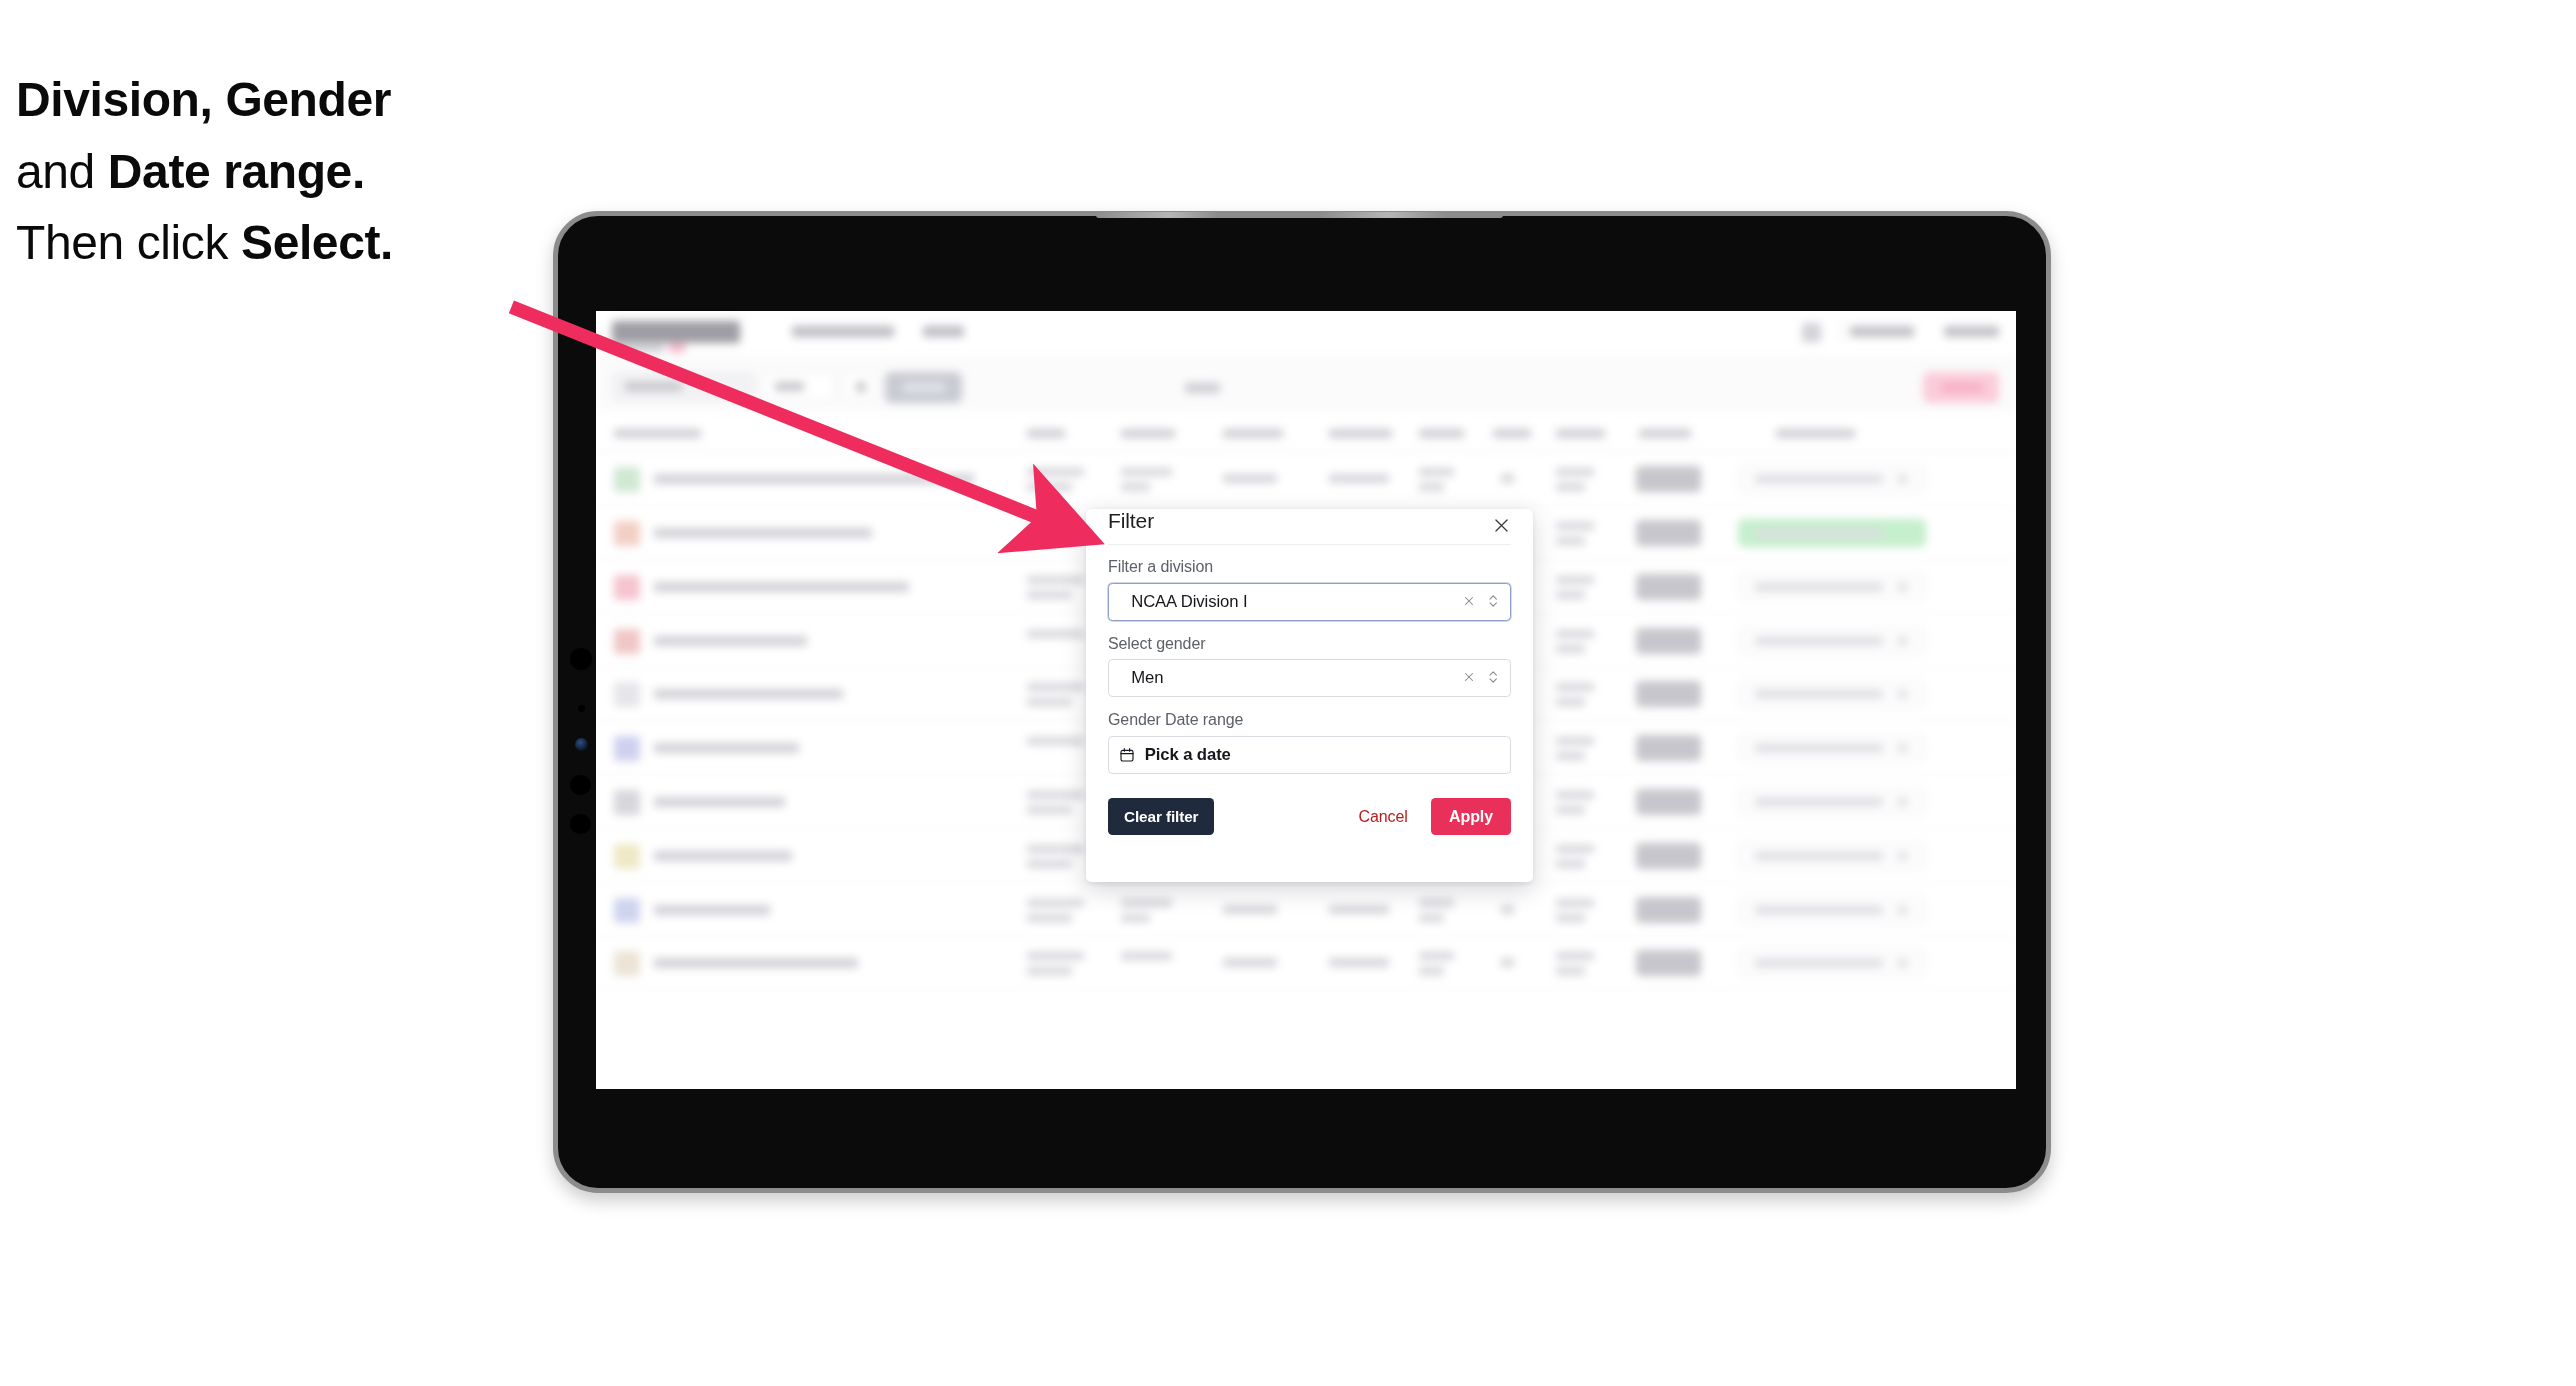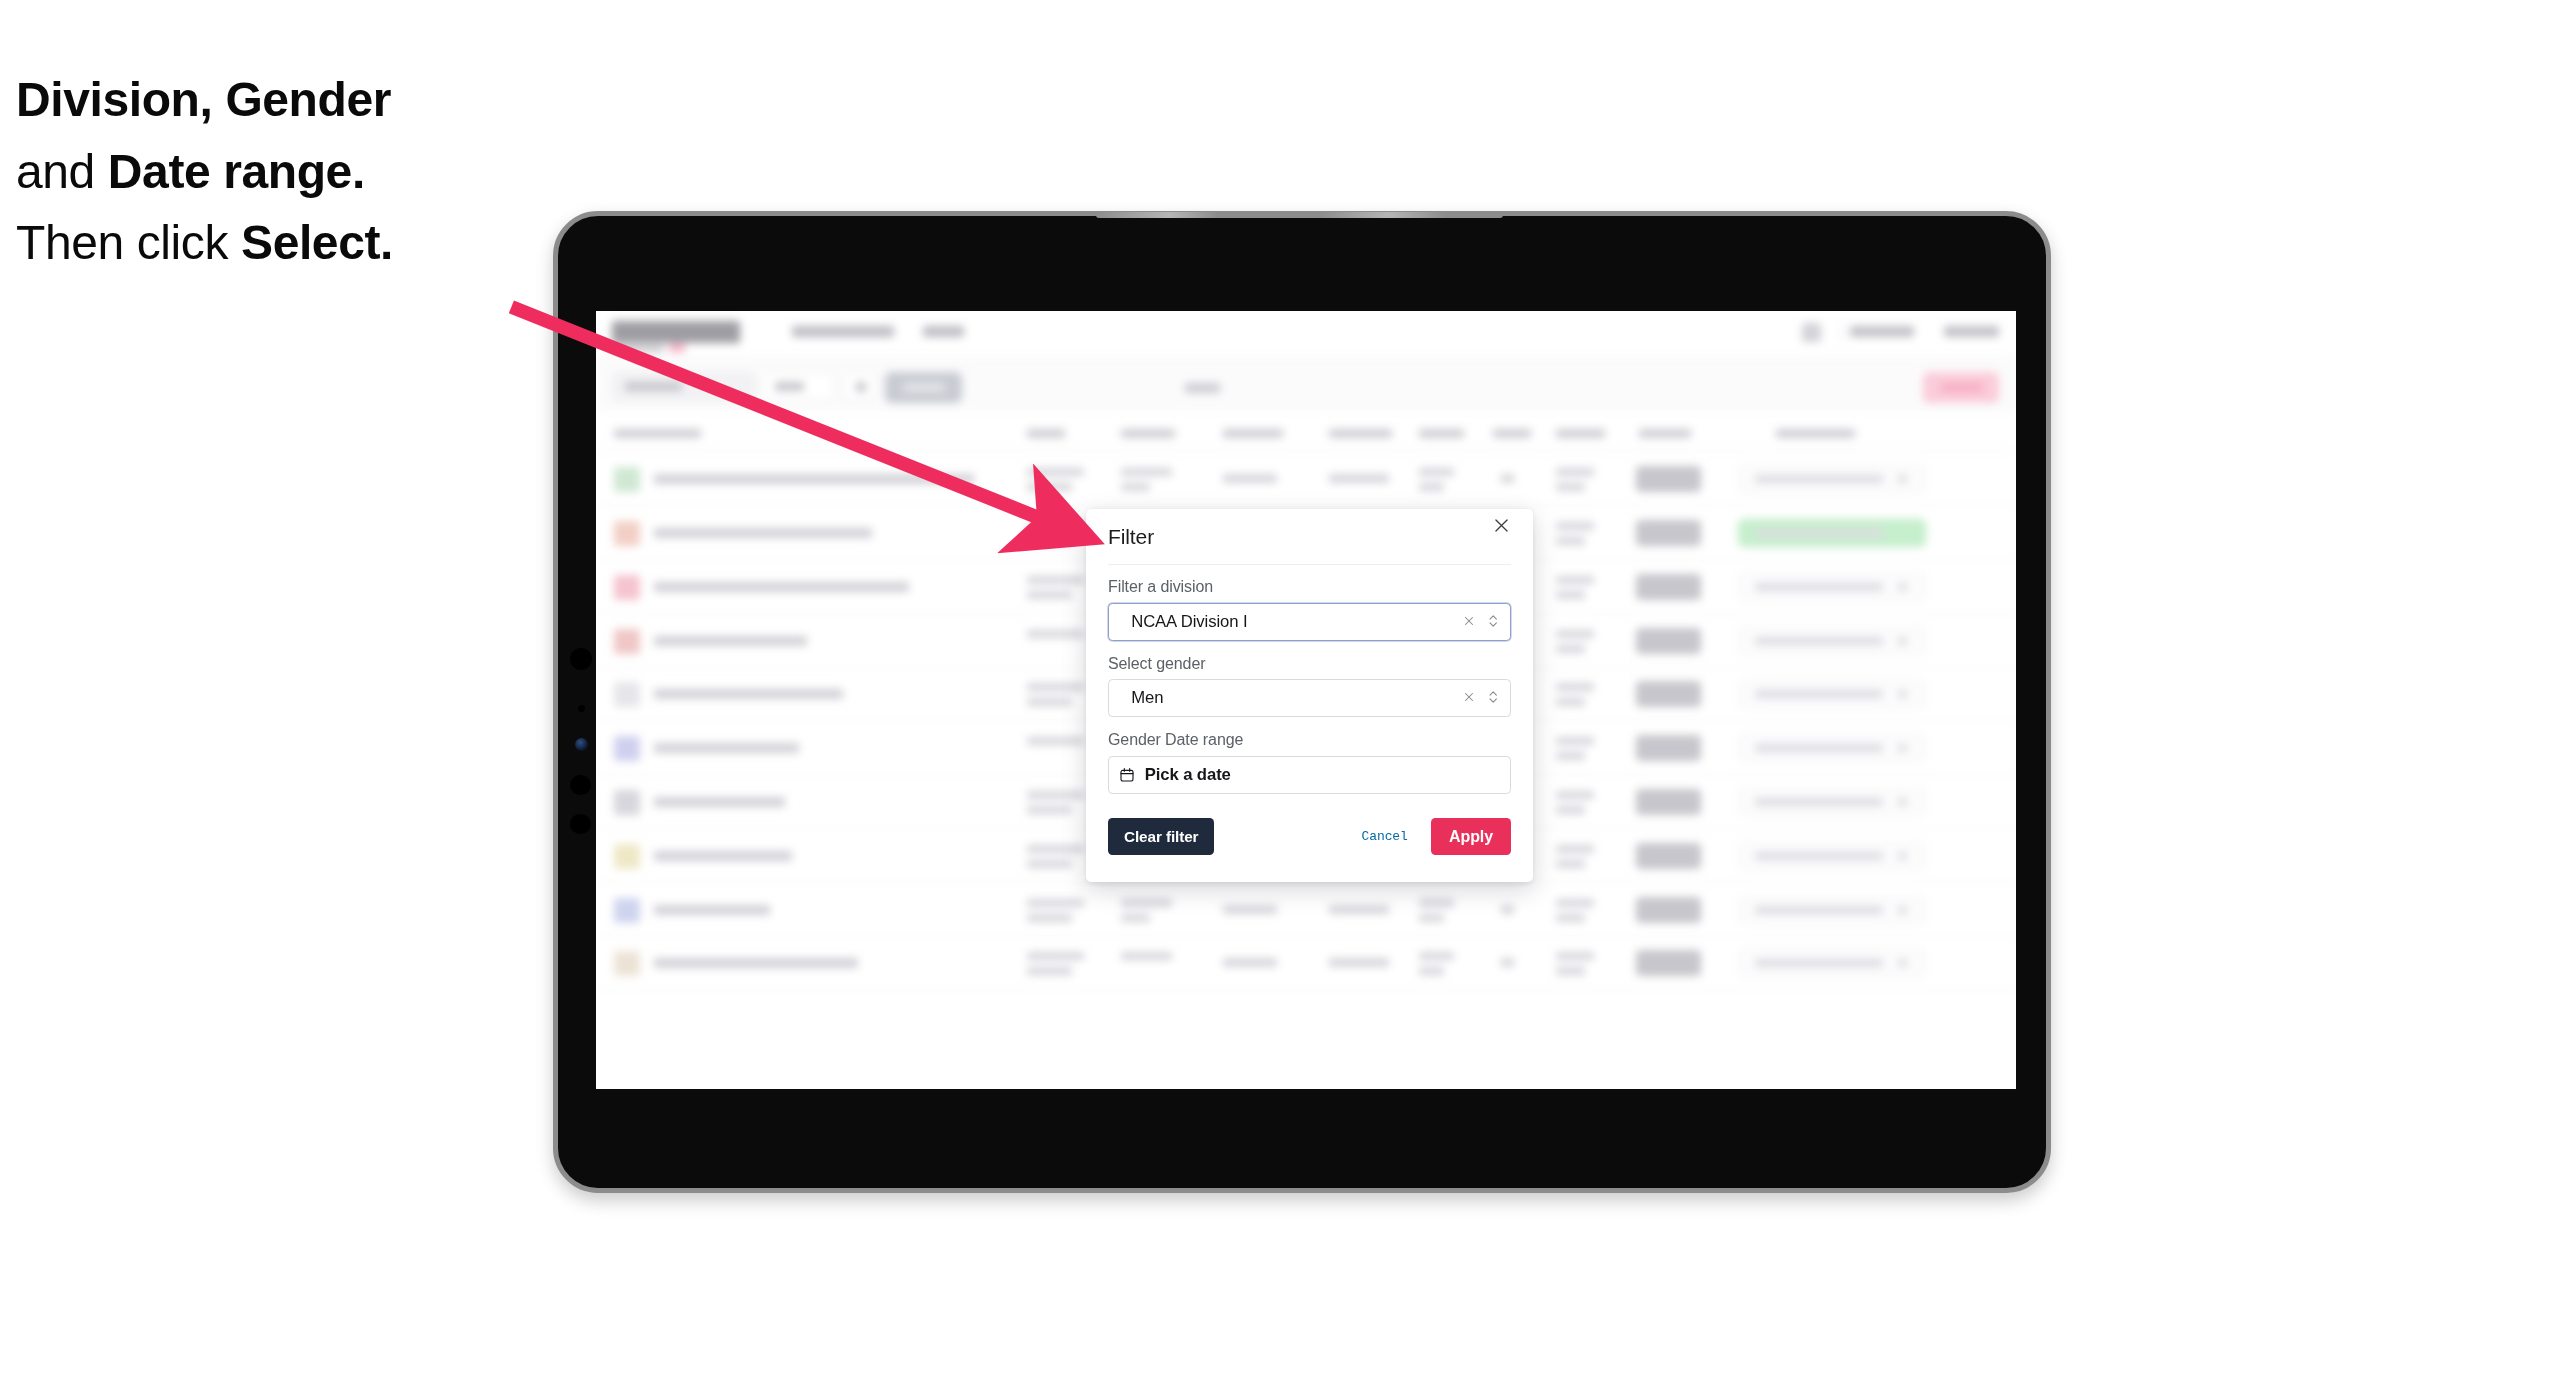--- a/index.html
+++ b/index.html
@@ -108,23 +108,23 @@
     position: absolute;
     left: 1086px; top: 509px;
     width: 447px; height: 373px;
     background: #ffffff;
     border-radius: 5.1px;
     box-shadow: 0 7.3px 25px rgba(20,20,40,0.17), 0 1.5px 5.8px rgba(20,20,40,0.08);
     padding: 0 22px;
   }
   .modal-head {
     position: relative;
-    height: 56px;
+    height: 36px;
     border-bottom: 0.7px solid #eceef1;
-    display: flex; align-items: center;
+    display: flex; 
   }
   .modal-title { font-size: 21px; color: #1d1d1f; font-weight: 400; letter-spacing:-0.1px; }
   .modal-close {
     position: absolute; right: -2.9px; top: 4.4px;
     width: 25px; height: 25px;
     display: flex; align-items: center; justify-content: center;
     color: #3b3b3f; cursor: pointer;
   }
   .modal-body { padding-top: 13px; }
   .field-label {
@@ -163,22 +163,22 @@
     font-family: "Liberation Sans", sans-serif;
   }
   .btn-clear {
     background: #1f2a3d; color: #fff;
     font-size: 15.3px; font-weight: 700;
     padding: 9.5px 16px;
     letter-spacing: -0.1px;
   }
   .footer-right { display: flex; align-items: center; gap: 16px; }
   .btn-cancel {
-    background: transparent; color: #0369a1;
-    font-size: 13px; padding: 8.7px 7.3px; letter-spacing:-0.1px;font-family:Liberation Mono, monospace;
+    background: transparent; color: #b91c1c;
+    font-size: 16px; padding: 8.7px 7.3px; letter-spacing:-0.1px;
   }
   .btn-apply {
     background: #e8305a; color: #fff;
     font-size: 16px; font-weight: 700;
     padding: 9.5px 18px; letter-spacing:-0.1px;
   }
 </style>
 </head>
 <body>
 

